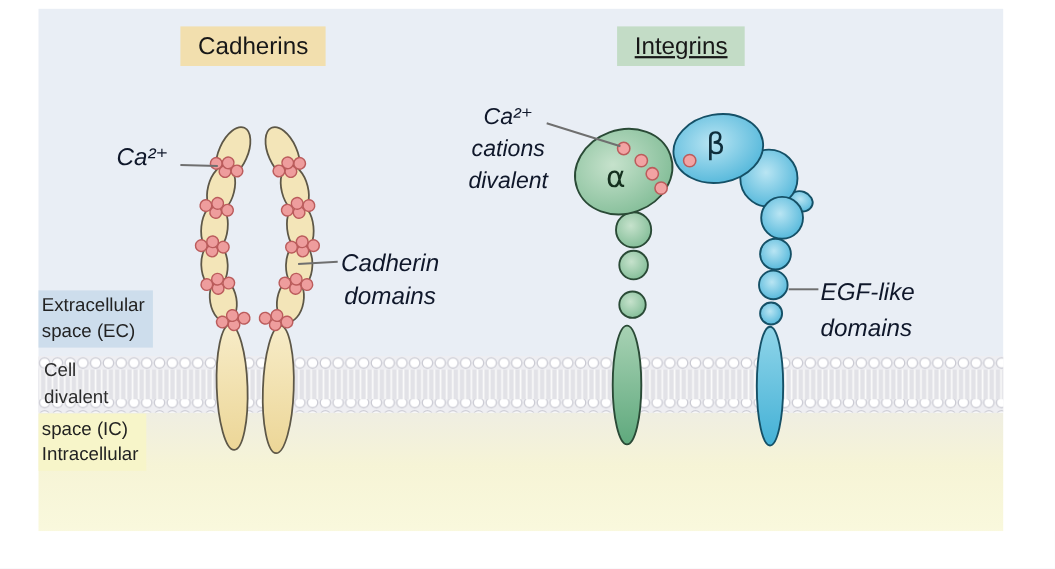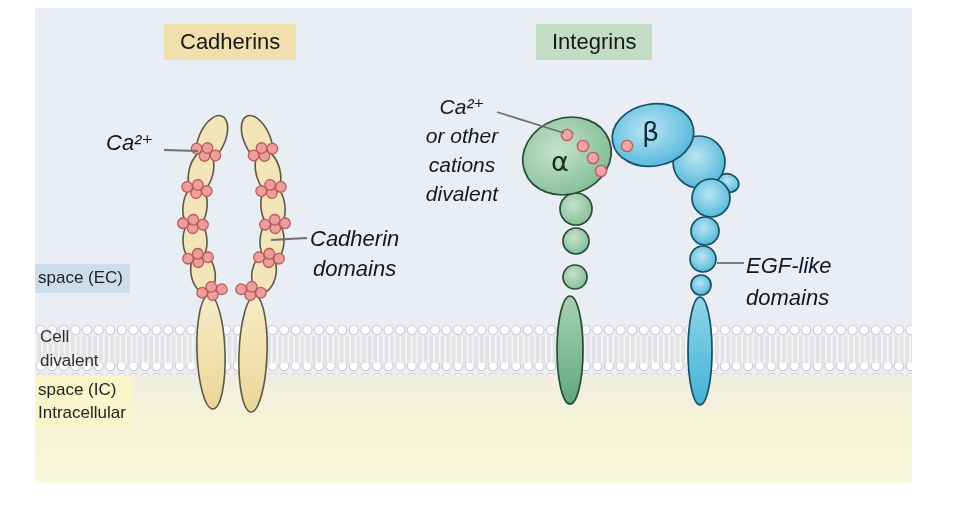--- a/index.html
+++ b/index.html
@@ -2,21 +2,21 @@
 <html><head>
 <meta charset="utf-8">
 <style>
   html,body{margin:0;padding:0;background:#fff;}
   #stage{position:relative;width:959px;height:483px;background:#ffffff;overflow:hidden;
          font-family:"Liberation Sans","DejaVu Sans",sans-serif;color:#1a1a1a;}
   #diagram-svg{position:absolute;left:0;top:0;}
   .lbl{position:absolute;white-space:nowrap;}
   .title-box{position:absolute;top:24px;padding:5px 16px;font-size:22px;font-weight:500;color:#171717;}
   #cadherins-title{left:164px;}
-  #integrins-title{left:536px;}
+  #integrins-title{left:561px;text-decoration:underline;}
   .ann{font-size:22px;line-height:30px;color:#0f172a;font-style:italic;}
   #ca-cadherin-label{left:106px;top:128px;}
   #cadherin-domains-label{left:310px;top:224px;text-align:center;}
   #integrin-ca-label{left:412px;top:92px;width:100px;text-align:center;font-size:21px;line-height:29px;}
   #egf-label{left:746px;top:250px;line-height:32px;}
   .greek{position:absolute;font-size:27px;font-family:"DejaVu Sans",sans-serif;}
   #alpha-label{left:551px;top:146px;color:#15301f;}
   #beta-label{left:642px;top:116px;color:#0e2e3c;}
   .region-box{position:absolute;left:35px;padding:2px 7px 4px 3px;font-size:17px;line-height:23px;color:#222;}
   #extracellular-label{top:264px;}
@@ -153,32 +153,32 @@
   <div class="title-box" id="integrins-title" style="background: rgb(195, 220, 198);">Integrins</div>
 
   <div class="lbl ann" id="ca-cadherin-label">Ca²⁺</div>
   <div class="lbl ann" id="cadherin-domains-label">
     <div>Cadherin</div>
     <div>domains</div>
   </div>
 
   <div class="lbl ann" id="integrin-ca-label">
     <div>Ca²⁺</div>
-    <div>or other</div>
     <div>cations</div>
     <div>divalent</div>
   </div>
   <span class="greek" id="alpha-label">α</span>
   <span class="greek" id="beta-label">β</span>
   <div class="lbl ann" id="egf-label">
     <div>EGF-like</div>
     <div>domains</div>
   </div>
 
   <div class="region-box" id="extracellular-label" style="background: rgb(205, 221, 236);">
+    <div>Extracellular</div>
     <div>space (EC)</div>
   </div>
   <div id="membrane-label">
     <div>Cell</div>
     <div>divalent</div>
   </div>
   <div class="region-box" id="intracellular-label" style="background: rgb(247, 245, 201);">
     <div>space (IC)</div>
     <div>Intracellular</div>
   </div>

